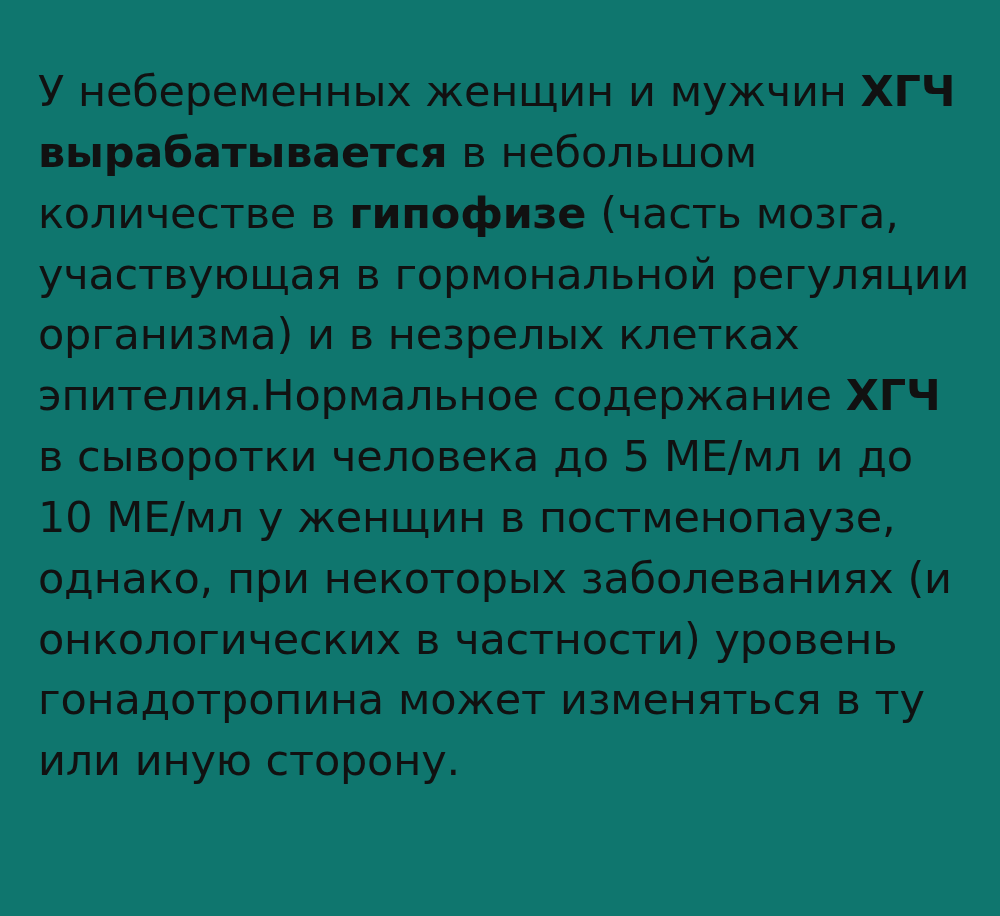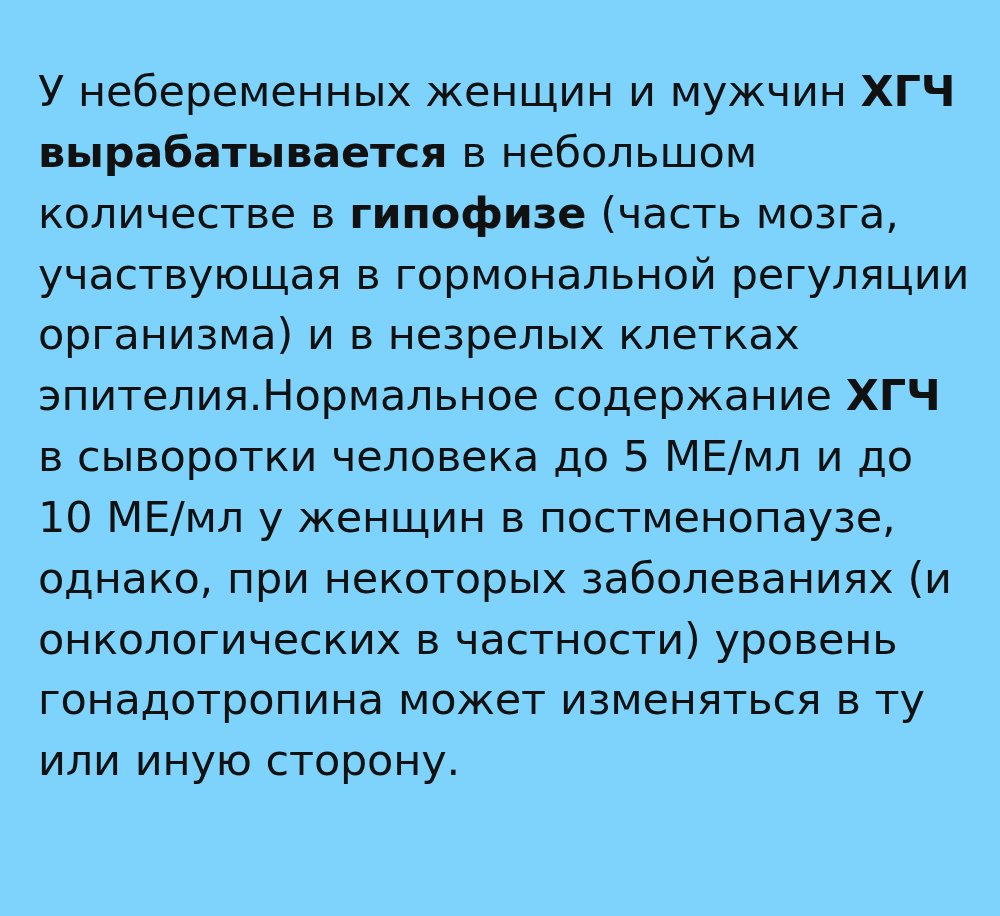--- a/index.html
+++ b/index.html
@@ -12,21 +12,21 @@
     height: 916px;
     overflow: hidden;
     font-family: "DejaVu Sans", "Liberation Sans", sans-serif;
     color: #1c1c1c;
   }
   .page {
     box-sizing: border-box;
     width: 1000px;
     height: 916px;
     padding: 18px 30px 10px 38px;
-    background: #7dd3fc;
+    background: #0f766e;
   }
   .article-text {
     font-size: 43px;
     line-height: 1.415;
     letter-spacing: -0.2px;
     color: #111111;
     font-weight: 400;
     word-spacing: 0.5px;
   }
   .article-text b {

